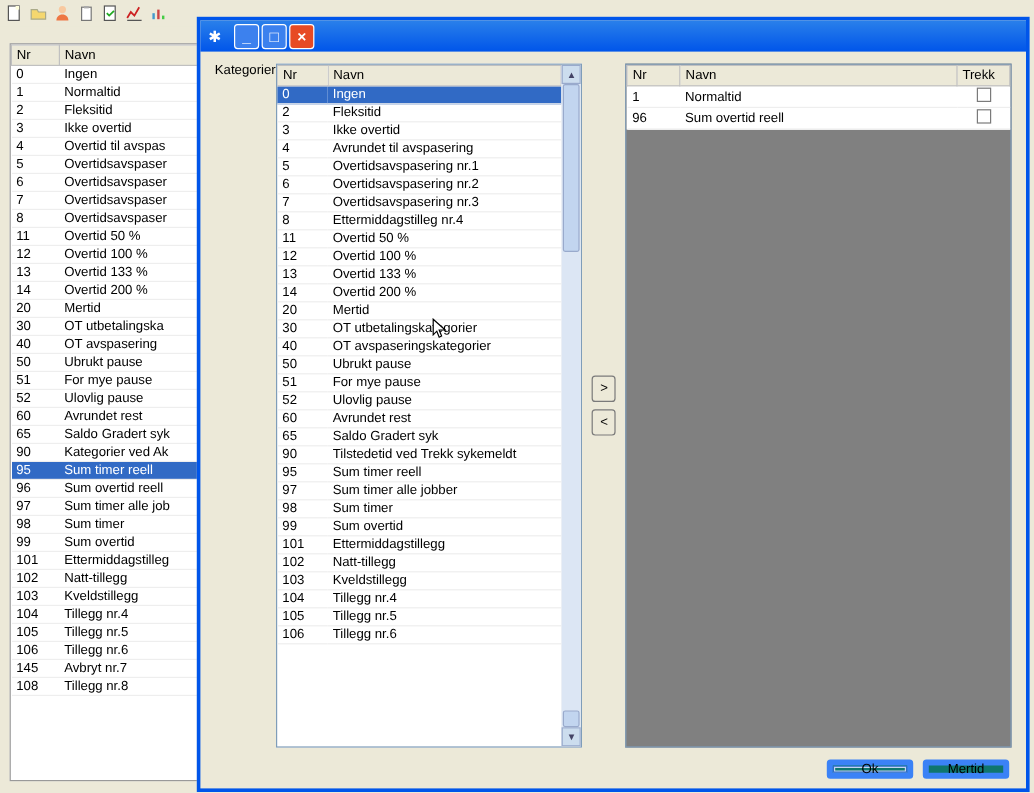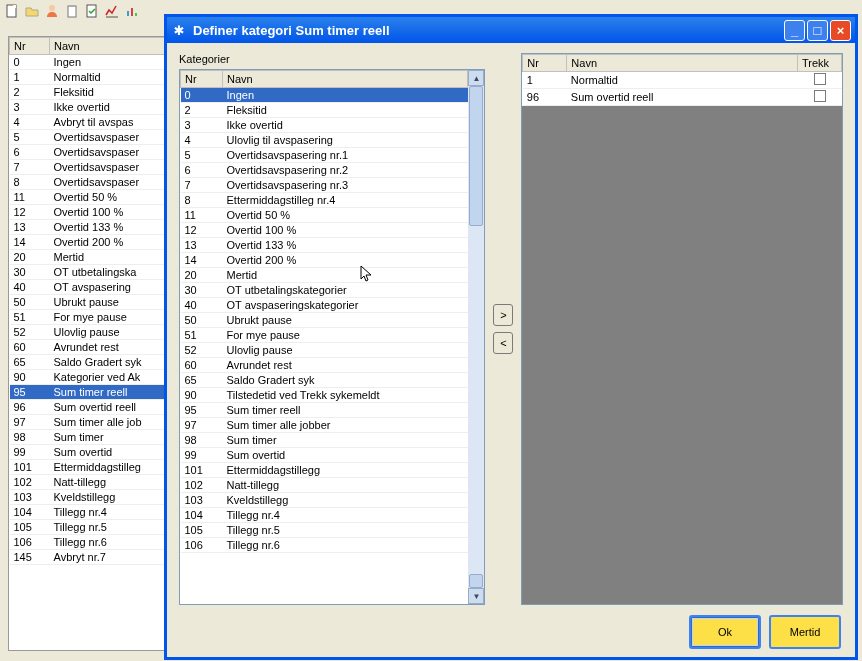--- a/index.html
+++ b/index.html
@@ -94,21 +94,21 @@
 }
 .win-min,.win-max { background: #3c81ee; color: #fff; }
 .win-close { background: #e74a24; color: #fff; }
 
 .dialog-body {
   flex: 1;
   display: flex;
   padding: 10px 12px 4px;
   gap: 8px;
 }
-.col { display: flex; flex-direction: column; }
+.col { display: flex; flex-direction: row; }
 .col-label { margin-bottom: 4px; }
 .listbox {
   background: #fff;
   border: 1px solid #7f9db9;
   flex: 1;
   overflow: hidden;
   position: relative;
 }
 .list-inner {
   position: absolute;
@@ -202,23 +202,23 @@
   display: inline-block;
   background: #fff;
 }
 .btnbar {
   display: flex;
   justify-content: flex-end;
   gap: 8px;
   padding: 6px 14px 8px;
 }
 .btn {
-  width: 72px; height: 34px;
-  border: 2px solid #3b82f6;
-  background: #fde047;
+  width: 72px; height: 16px;
+  border: 5px solid #3b82f6;
+  background: #0f766e;
   border-radius: 3px;
   display: flex;
   align-items: center;
   justify-content: center;
 }
 .btn.default {
   box-shadow: 0 0 0 1px #316ac5 inset, 0 0 0 2px #c2d5ef inset;
 }
 .cursor {
   position: absolute;
@@ -283,21 +283,21 @@
         <tr>
           <td>2</td>
           <td>Fleksitid</td>
         </tr>
         <tr>
           <td>3</td>
           <td>Ikke overtid</td>
         </tr>
         <tr>
           <td>4</td>
-          <td>Avbryt til avspas</td>
+          <td>Overtid til avspas</td>
         </tr>
         <tr>
           <td>5</td>
           <td>Overtidsavspaser</td>
         </tr>
         <tr>
           <td>6</td>
           <td>Overtidsavspaser</td>
         </tr>
         <tr>
@@ -400,29 +400,32 @@
           <td>105</td>
           <td>Tillegg nr.5</td>
         </tr>
         <tr>
           <td>106</td>
           <td>Tillegg nr.6</td>
         </tr>
         <tr>
           <td>145</td>
           <td>Avbryt nr.7</td>
+        </tr>
+        <tr>
+          <td>108</td>
+          <td>Tillegg nr.8</td>
         </tr>
       </tbody>
   </table>
 </div>
 
 <div class="dialog">
   <div class="titlebar">
     <span class="title-icon">✱</span>
-    <span class="title-text">Definer kategori Sum timer reell</span>
     <span class="win-btn win-min">_</span>
     <span class="win-btn win-max">□</span>
     <span class="win-btn win-close">×</span>
   </div>
   <div class="dialog-body">
     <div class="col" style="flex:1">
       <div class="col-label">Kategorier</div>
       <div class="listbox">
         <div class="list-inner">
           <table class="list-table">
@@ -440,21 +443,21 @@
                 <tr>
                   <td>2</td>
                   <td>Fleksitid</td>
                 </tr>
                 <tr>
                   <td>3</td>
                   <td>Ikke overtid</td>
                 </tr>
                 <tr>
                   <td>4</td>
-                  <td>Ulovlig til avspasering</td>
+                  <td>Avrundet til avspasering</td>
                 </tr>
                 <tr>
                   <td>5</td>
                   <td>Overtidsavspasering nr.1</td>
                 </tr>
                 <tr>
                   <td>6</td>
                   <td>Overtidsavspasering nr.2</td>
                 </tr>
                 <tr>

